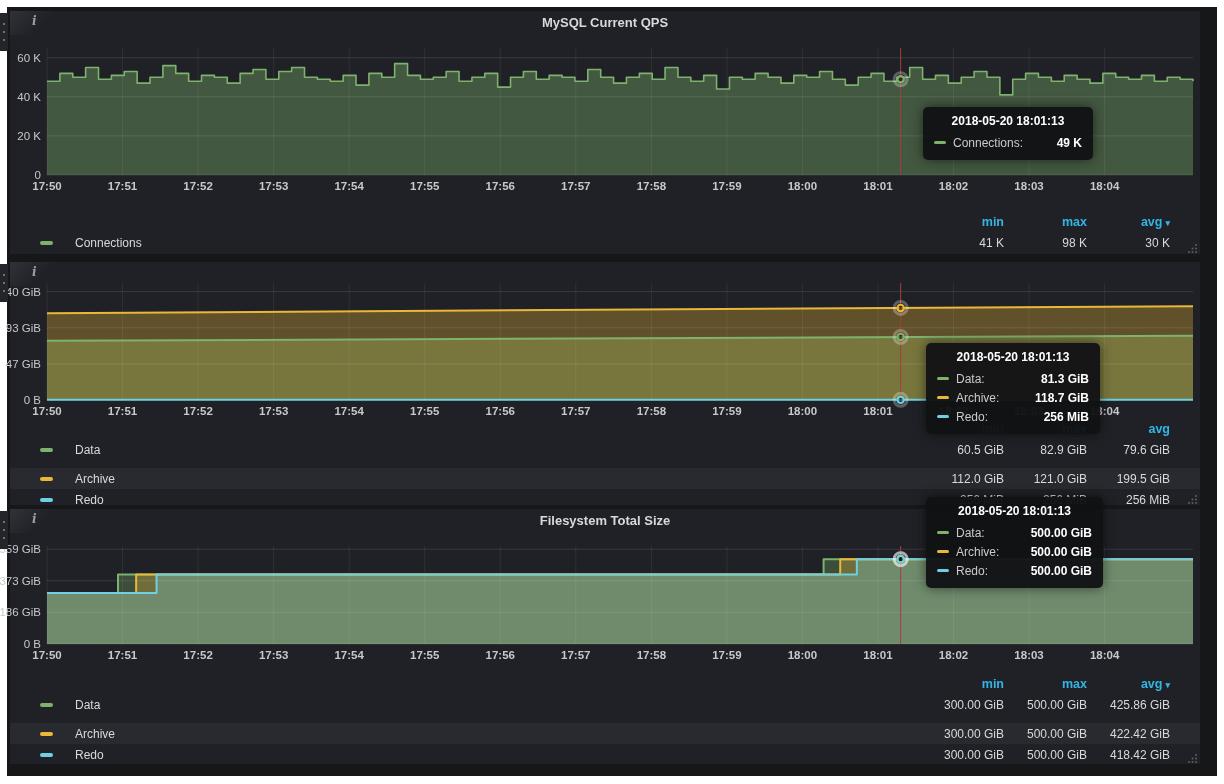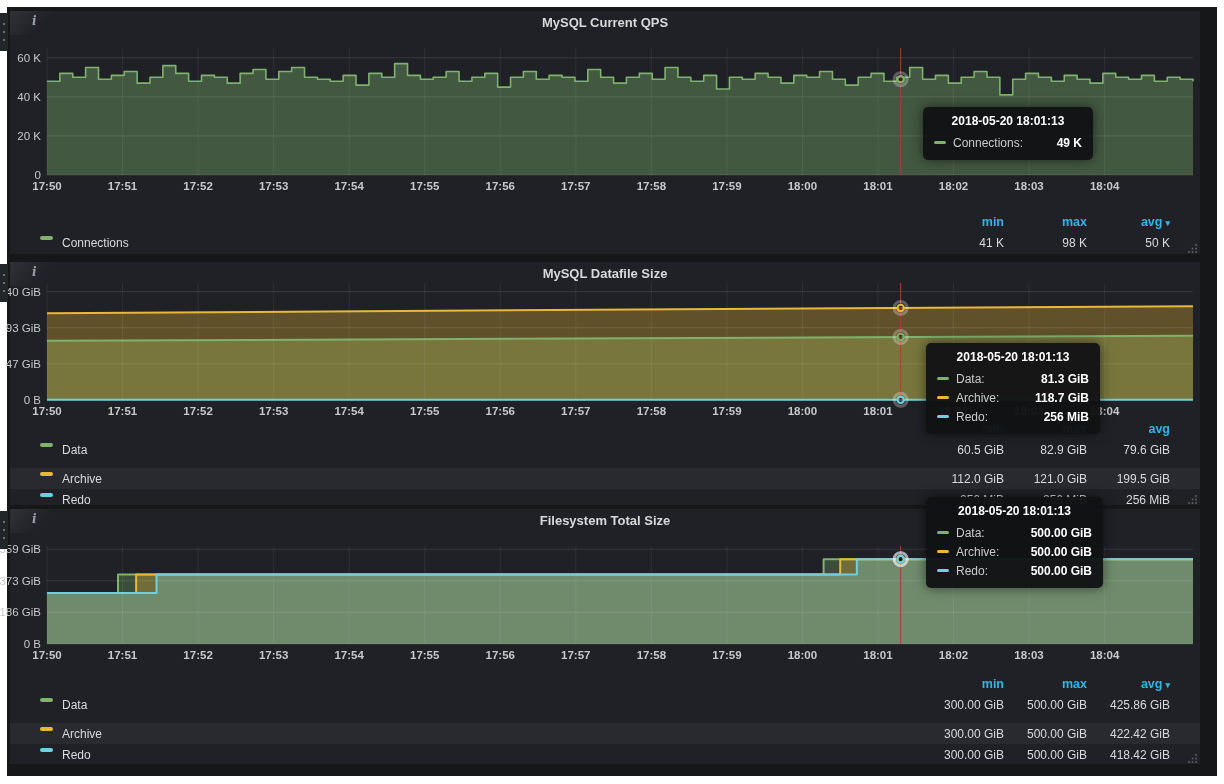--- a/index.html
+++ b/index.html
@@ -32,21 +32,21 @@
     position:absolute;width:44px;text-align:center;font-size:11.5px;color:#c7c8ca;
     line-height:14px;
     font-weight:bold;
   }
   .stats-block{position:absolute;left:0;width:100%;}
   .stat-row{
     display:flex;align-items:center;height:21px;font-size:12px;color:#d8d9da;
     padding-left:30px;padding-right:30px;box-sizing:border-box;
   }
   .stat-row.alt{background:rgba(255,255,255,.045);margin-top:8px;}
-  .stat-name{display:flex;flex:1 1 auto;cursor:pointer;}
+  .stat-name{display:flex;align-items:center;flex:1 1 auto;cursor:pointer;gap:13px;}
   .stat-cell{width:83px;text-align:right;flex:0 0 auto;}
   .hdr .stat-cell{color:#33b5e5;font-weight:bold;font-size:12.5px;cursor:pointer;}
   .caret{color:#33b5e5;font-size:9px;margin-left:3px;}
   .swatch{
     display:inline-block;width:13px;height:4px;border-radius:2px;margin-right:9px;
     flex:0 0 auto;
   }
   .tooltip{
     position:absolute;z-index:20;background:rgba(17,18,20,.96);border-radius:5px;
     padding:7px 11px 8px 11px;box-shadow:0 0 12px rgba(0,0,0,.55);
@@ -128,37 +128,36 @@
           <div class="stat-cell">max</div>
           <div class="stat-cell">avg<span class="caret">▾</span></div>
         </div>
         <div class="stat-row">
           <div class="stat-name">
             <span class="swatch" style="background: rgb(126, 178, 109);"></span>
             <span>Connections</span>
           </div>
           <div class="stat-cell">41 K</div>
           <div class="stat-cell">98 K</div>
-          <div class="stat-cell">50 K</div>
+          <div class="stat-cell">30 K</div>
         </div>
       </div>
       <div class="resize-handle"><svg width="12" height="12">
           <circle cx="10" cy="3" r="1" fill="#5c5e62"></circle>
           <circle cx="10" cy="6.5" r="1" fill="#5c5e62"></circle>
           <circle cx="10" cy="10" r="1" fill="#5c5e62"></circle>
           <circle cx="6.5" cy="6.5" r="1" fill="#5c5e62"></circle>
           <circle cx="6.5" cy="10" r="1" fill="#5c5e62"></circle>
           <circle cx="3" cy="10" r="1" fill="#5c5e62"></circle>
         </svg></div>
     </div>
   <div class="panel" id="panel1" style="top: 255px; height: 243px;">
     <div class="corner">
       <span class="info-i">i</span>
     </div>
-    <div class="panel-title">MySQL Datafile Size</div>
   <div class="plot" style="left: 37px; top: 21px; width: 1146px; height: 117px;">
         <svg width="1146" height="117">
           <path d="M0,57.833164999999994L1146,52.71519499999998L1146,52.71519499999998L1146,117L0,117Z" fill="#7eb26d" fill-opacity="0.38" stroke="none"></path>
           <path d="M0,30.149599999999992L1146,23.17054999999999L1146,23.17054999999999L1146,117L0,117Z" fill="#eab839" fill-opacity="0.32" stroke="none"></path>
           <path d="M0,116.8061375L1146,116.8061375L1146,116.8061375L1146,117L0,117Z" fill="#6ed0e0" fill-opacity="0.3" stroke="none"></path>
           <line x1="0" x2="1146" y1="117" y2="117" stroke="rgba(255,255,255,0.11)" stroke-width="1"></line>
           <line x1="0" x2="1146" y1="80.88888888888889" y2="80.88888888888889" stroke="rgba(255,255,255,0.11)" stroke-width="1"></line>
           <line x1="0" x2="1146" y1="44.777777777777786" y2="44.777777777777786" stroke="rgba(255,255,255,0.11)" stroke-width="1"></line>
           <line x1="0" x2="1146" y1="8.666666666666671" y2="8.666666666666671" stroke="rgba(255,255,255,0.11)" stroke-width="1"></line>
           <line x1="0" x2="0" y1="0" y2="117" stroke="rgba(255,255,255,0.07)" stroke-width="1"></line>

